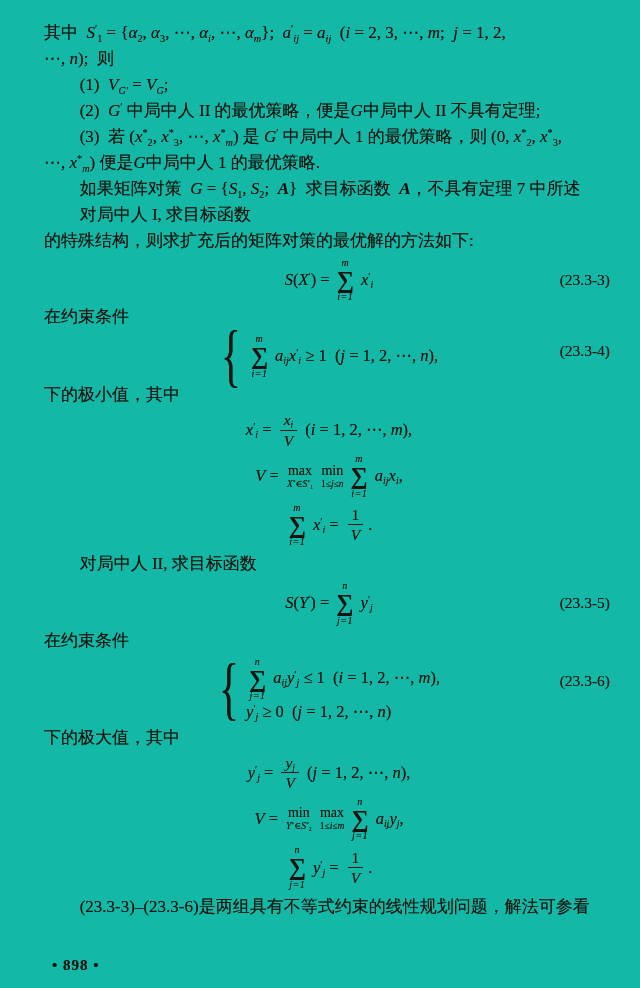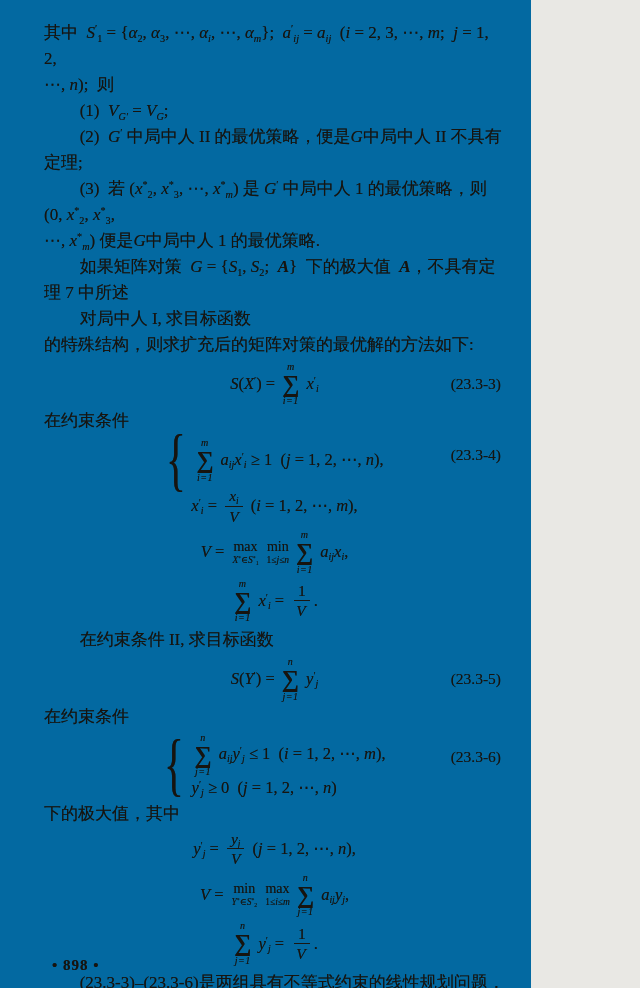--- a/index.html
+++ b/index.html
@@ -1,20 +1,20 @@
 <!DOCTYPE html>
 <html><head>
 <meta charset="utf-8">
 <style>
   html,body{margin:0;padding:0;background:#e9e8e4;}
   .page{
     position:relative;
-    width:531px;height:988px;
+    width:640px;height:988px;
     box-sizing:border-box;
-    background:#0369a1;
+    background:#14b8a6;
     color:#17140f;
     font-family:"Liberation Serif","DejaVu Serif",serif;
     padding:20px 26px 18px 44px;
     overflow:hidden;
     text-shadow:0 0 .5px rgba(20,15,10,.55);
   }
   .bline{font-size:17px;line-height:26px;min-height:26px;white-space:pre-wrap;}
   .ind{text-indent:2.1em;}
   .it{font-style:italic;}
   .bd{font-weight:bold;}
@@ -22,21 +22,21 @@
   sub{vertical-align:-0.35em;}
   sup{vertical-align:0.55em;}
   .eqline{position:relative;display:flex;justify-content:center;align-items:center;margin:2px 0;}
   .eqcenter{display:inline-flex;align-items:center;}
   .mtext{font-size:16.5px;white-space:pre;}
   .eqno{position:absolute;right:4px;top:50%;transform:translateY(-50%);font-size:15.5px;white-space:pre;text-align:right;}
   .eqno-hi{top:38%;}
   .sum{display:inline-flex;flex-direction:column;align-items:center;line-height:1;margin:0 3px;}
   .sum-top,.sum-bot{font-size:10px;font-style:italic;letter-spacing:.5px;}
   .sigma{font-size:24px;line-height:1.02;font-weight:bold;}
-  .frac{display:inline-flex;flex-direction:column;align-items:flex-end;margin:0 4px;line-height:1.25;font-size:15.5px;}
+  .frac{display:inline-flex;flex-direction:column;align-items:center;margin:0 4px;line-height:1.25;font-size:15.5px;}
   .fnum{border-bottom:1.3px solid #1a1712;padding:0 4px;}
   .fden{padding:0 4px;}
   .mop{display:inline-flex;flex-direction:column;align-items:center;line-height:1;margin:0 4px;}
   .opname{font-size:14px;}
   .opsub{font-size:9.5px;margin-top:2px;white-space:pre;}
   .sys{display:flex;align-items:center;}
   .brace{font-size:46px;line-height:1;transform:scaleY(1.5) scaleX(.9);transform-origin:center;margin-right:6px;font-weight:normal;}
   .sysrows{display:flex;flex-direction:column;align-items:flex-start;}
   .sysrow{display:flex;align-items:center;line-height:1.15;}
   .sysrow + .sysrow{margin-top:2px;}
@@ -46,21 +46,21 @@
 <body>
 
 <div class="page">
 
   <div class="bline"><span>其中  </span><span class="it">S</span><sup>′</sup><sub>1</sub><span> = {</span><span class="it">α</span><sub>2</sub><span>, </span><span class="it">α</span><sub>3</sub><span>, ⋯, </span><span class="it">α</span><sub class="it">i</sub><span>, ⋯, </span><span class="it">α</span><sub class="it">m</sub><span>};  </span><span class="it">a</span><sup>′</sup><sub class="it">ij</sub><span> = </span><span class="it">a</span><sub class="it">ij</sub><span>  (</span><span class="it">i</span><span> = 2, 3, ⋯, </span><span class="it">m</span><span>;  </span><span class="it">j</span><span> = 1, 2,</span></div>
   <div class="bline"><span>⋯, </span><span class="it">n</span><span>);  则</span></div>
   <div class="bline ind"><span>(1)  </span><span class="it">V</span><sub class="it">G′</sub><span> = </span><span class="it">V</span><sub class="it">G</sub><span>;</span></div>
   <div class="bline ind"><span>(2)  </span><span class="it">G</span><sup>′</sup><span> 中局中人 II 的最优策略，便是</span><span class="it">G</span><span>中局中人 II 不具有定理;</span></div>
   <div class="bline ind"><span>(3)  若 (</span><span class="it">x</span><sup>*</sup><sub>2</sub><span>, </span><span class="it">x</span><sup>*</sup><sub>3</sub><span>, ⋯, </span><span class="it">x</span><sup>*</sup><sub class="it">m</sub><span>) 是 </span><span class="it">G</span><sup>′</sup><span> 中局中人 1 的最优策略，则 (0, </span><span class="it">x</span><sup>*</sup><sub>2</sub><span>, </span><span class="it">x</span><sup>*</sup><sub>3</sub><span>,</span></div>
   <div class="bline"><span>⋯, </span><span class="it">x</span><sup>*</sup><sub class="it">m</sub><span>) 便是</span><span class="it">G</span><span>中局中人 1 的最优策略.</span></div>
-  <div class="bline ind"><span>如果矩阵对策  </span><span class="it">G</span><span> = {</span><span class="it">S</span><sub>1</sub><span>, </span><span class="it">S</span><sub>2</sub><span>;  </span><span class="it bd">A</span><span>}  下的极大值  </span><span class="it bd">A</span><span>，不具有定理 7 中所述</span></div>
+  <div class="bline ind"><span>如果矩阵对策  </span><span class="it">G</span><span> = {</span><span class="it">S</span><sub>1</sub><span>, </span><span class="it">S</span><sub>2</sub><span>;  </span><span class="it bd">A</span><span>}  求目标函数  </span><span class="it bd">A</span><span>，不具有定理 7 中所述</span></div>
   <div class="bline ind"><span>对局中人 I, 求目标函数</span></div>
   <div class="bline"><span>的特殊结构，则求扩充后的矩阵对策的最优解的方法如下:</span></div>
 
   <div class="eqline" style="margin:4px 0 2px 0;">
     <span class="eqcenter">
       <span class="mtext"><span class="it">S</span><span>(</span><span class="it">X</span><sup>′</sup><span>) = </span></span>
       <span class="sum">
         <span class="sum-top">m</span>
         <span class="sigma">∑</span>
         <span class="sum-bot">i=1</span>
@@ -82,20 +82,21 @@
             <span class="sigma">∑</span>
             <span class="sum-bot">i=1</span>
           </span>
           <span class="mtext"><span> </span><span class="it">a</span><sub class="it">ij</sub><span class="it">x</span><sup>′</sup><sub class="it">i</sub><span> ≥ 1  (</span><span class="it">j</span><span> = 1, 2, ⋯, </span><span class="it">n</span><span>),</span></span>
         </span>
       </span>
     </span>
     <span class="eqno eqno-hi">(23.3-4)</span>
   </div>
 
+  <div class="bline"><span>下的极小值，其中</span></div>
 
   <div class="eqline" style="margin:2px 0;">
     <span class="eqcenter">
       <span class="mtext"><span class="it">x</span><sup>′</sup><sub class="it">i</sub><span> = </span></span>
       <span class="frac">
         <span class="fnum"><span class="it">x</span><sub class="it">i</sub></span>
         <span class="fden"><span class="it">V</span></span>
       </span>
       <span class="mtext"><span> (</span><span class="it">i</span><span> = 1, 2, ⋯, </span><span class="it">m</span><span>),</span></span>
     </span>
@@ -130,21 +131,21 @@
       </span>
       <span class="mtext"><span> </span><span class="it">x</span><sup>′</sup><sub class="it">i</sub><span> = </span></span>
       <span class="frac">
         <span class="fnum"><span>1</span></span>
         <span class="fden"><span class="it">V</span></span>
       </span>
       <span class="mtext"><span>.</span></span>
     </span>
   </div>
 
-  <div class="bline ind"><span>在约束条件 II, 求目标函数</span></div>
+  <div class="bline ind"><span>对局中人 II, 求目标函数</span></div>
 
   <div class="eqline" style="margin:4px 0 2px 0;">
     <span class="eqcenter">
       <span class="mtext"><span class="it">S</span><span>(</span><span class="it">Y</span><sup>′</sup><span>) = </span></span>
       <span class="sum">
         <span class="sum-top">n</span>
         <span class="sigma">∑</span>
         <span class="sum-bot">j=1</span>
       </span>
       <span class="mtext"><span> </span><span class="it">y</span><sup>′</sup><sub class="it">j</sub></span>

